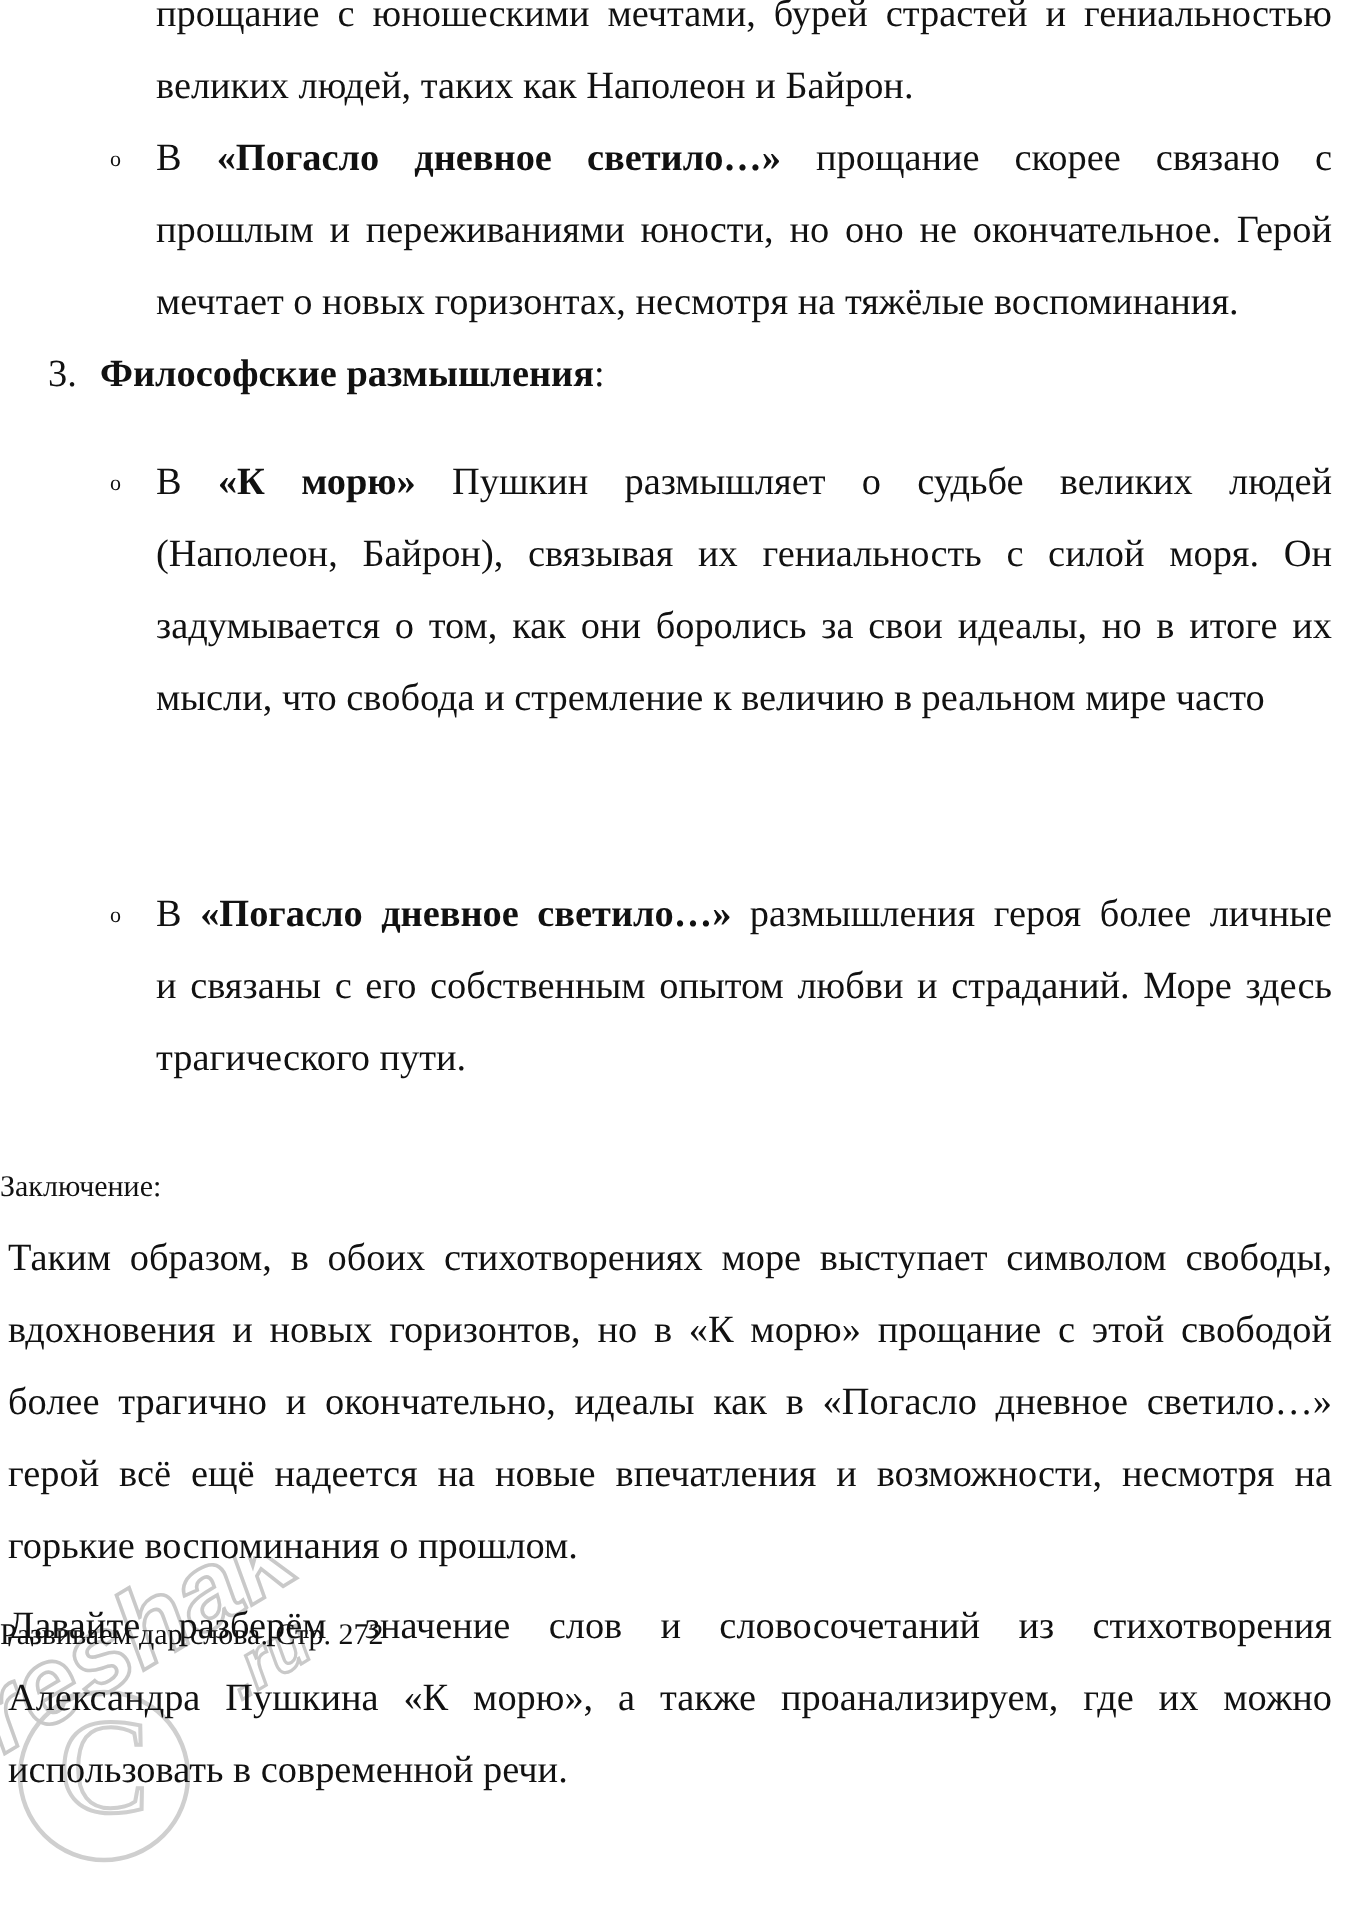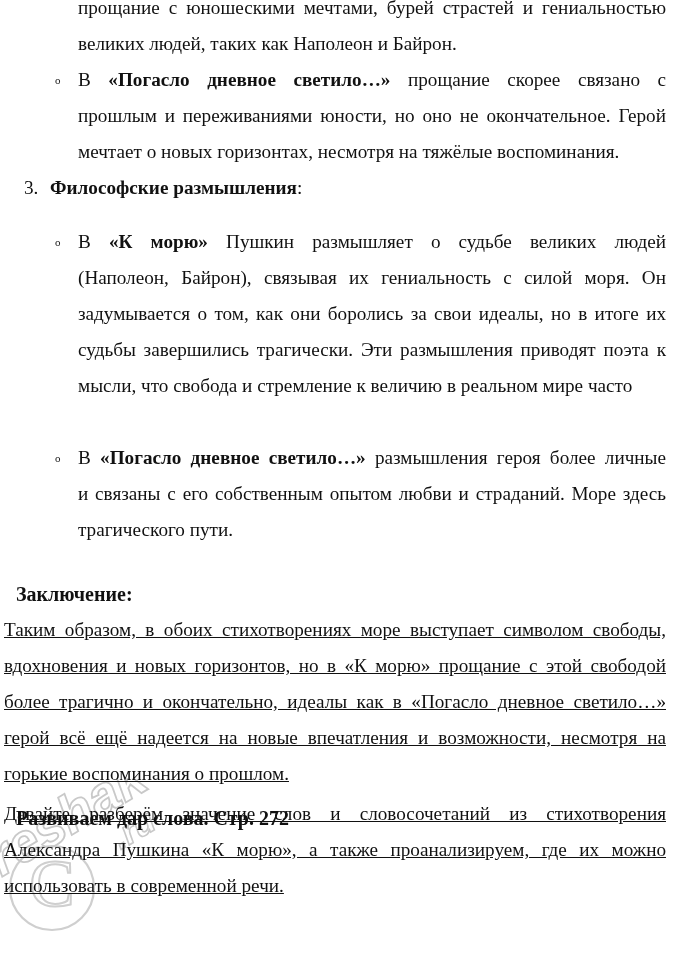--- a/index.html
+++ b/index.html
@@ -57,21 +57,20 @@
     word-spacing: 0px;
     hyphens: none;
   }
   
   .blk > .ln:last-child { text-align-last: left; }
 
   
   .para {
     left: 4px;
     width: 662px;
-    text-decoration: underline;
   }
   
   .bullet-body {
     left: 78px;
     width: 588px;
   }
   
   .num-body {
     left: 50px;
     width: 616px;
@@ -102,24 +101,24 @@
   
   .num-mark {
     position: absolute;
     left: 24px;
     font-size: 19.2px;
     line-height: 36px;
   }
 
   .heading {
     position: absolute;
-    left: 16px;
-    font-size: 20px;
-    line-height: 36px;
-    font-weight: bold;
+    left: 0;
+    font-size: 15px;
+    line-height: 36px;
+    font-weight: normal;
     white-space: nowrap;
   }
 </style>
 </head>
 <body>
 
 <div id="page">
 
   <div id="watermark">
     <svg width="200" height="181" viewBox="0 0 200 181" xmlns="http://www.w3.org/2000/svg">
@@ -161,21 +160,20 @@
 
     <div class="bullet-mark" style="top:224px;">o</div>
     <div class="blk bullet-body" style="top:224px;">
       <span class="ln">
         <span>В</span>
         <b>«К морю»</b>
         <span>Пушкин размышляет о судьбе великих людей</span>
       </span>
       <span class="ln">(Наполеон, Байрон), связывая их гениальность с силой моря. Он</span>
       <span class="ln">задумывается о том, как они боролись за свои идеалы, но в итоге их</span>
-      <span class="ln">судьбы завершились трагически. Эти размышления приводят поэта к</span>
       <span class="ln">мысли, что свобода и стремление к величию в реальном мире часто</span>
     </div>
 
     <div class="bullet-mark" style="top:440px;">o</div>
     <div class="blk bullet-body" style="top:440px;">
       <span class="ln">
         <span>В</span>
         <b>«Погасло дневное светило…»</b>
         <span>размышления героя более личные</span>
       </span>

